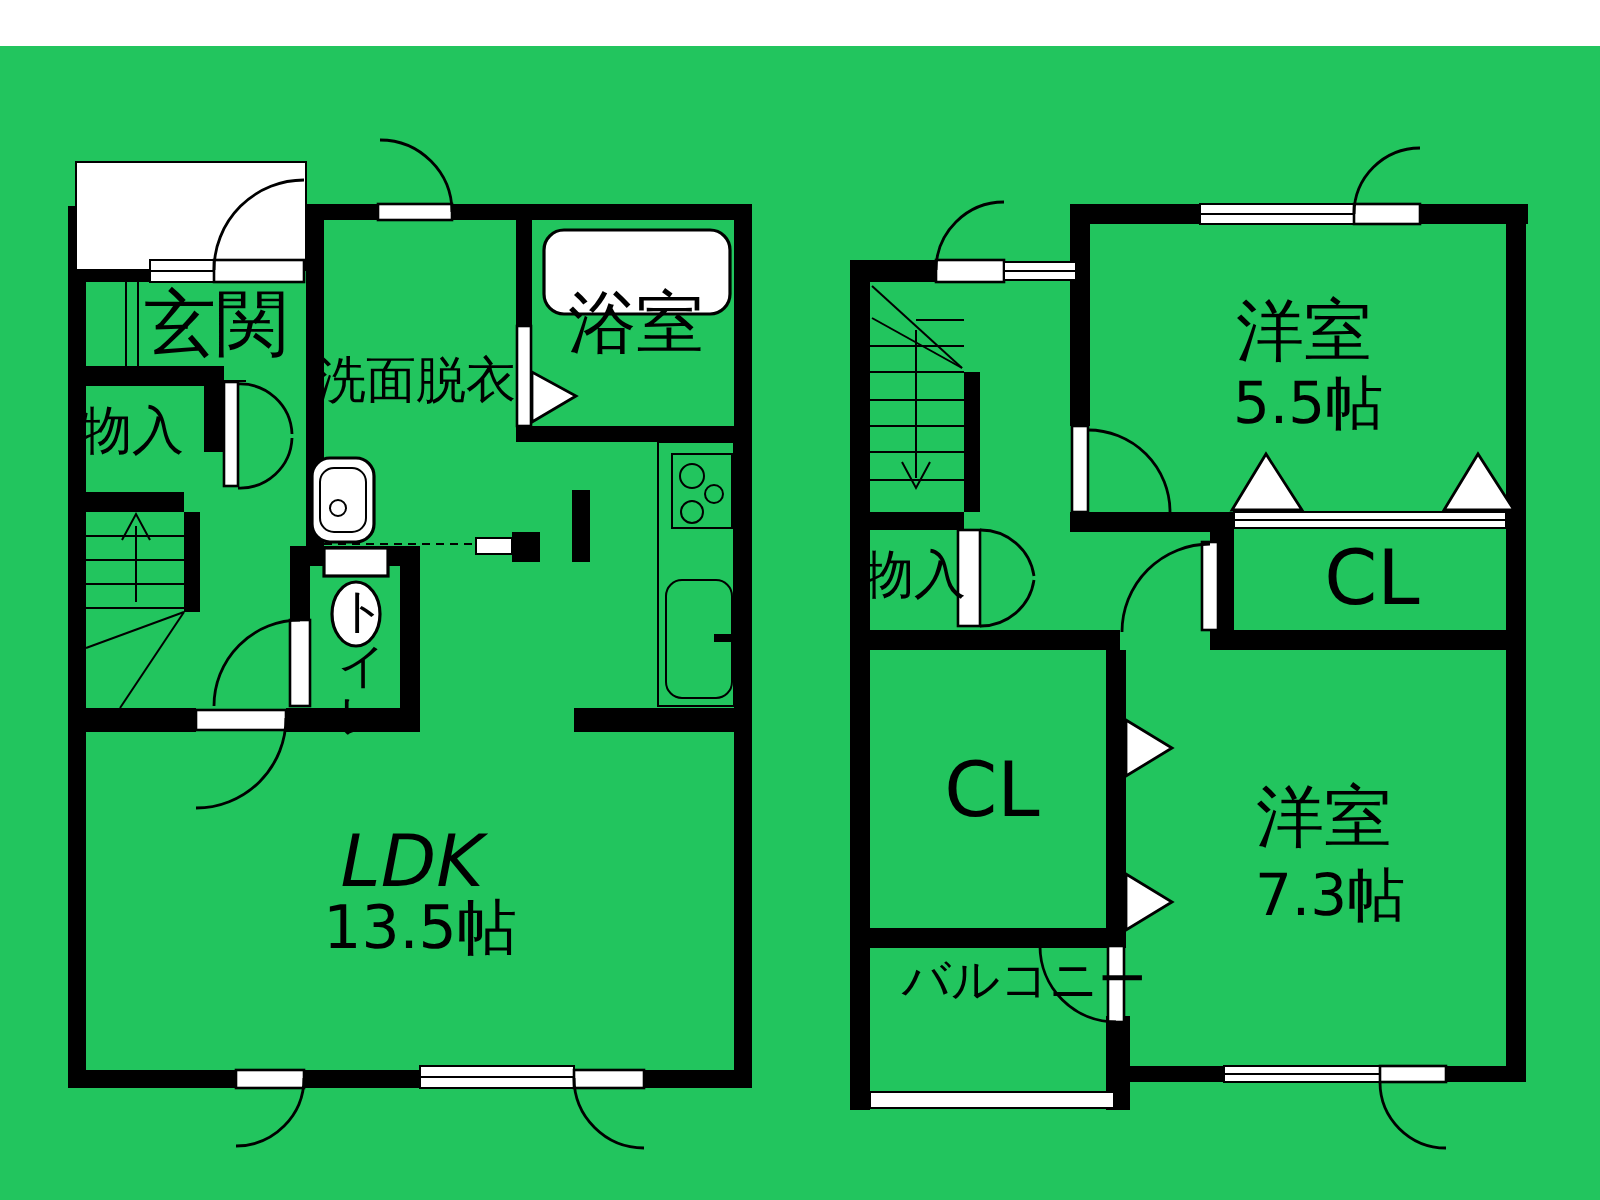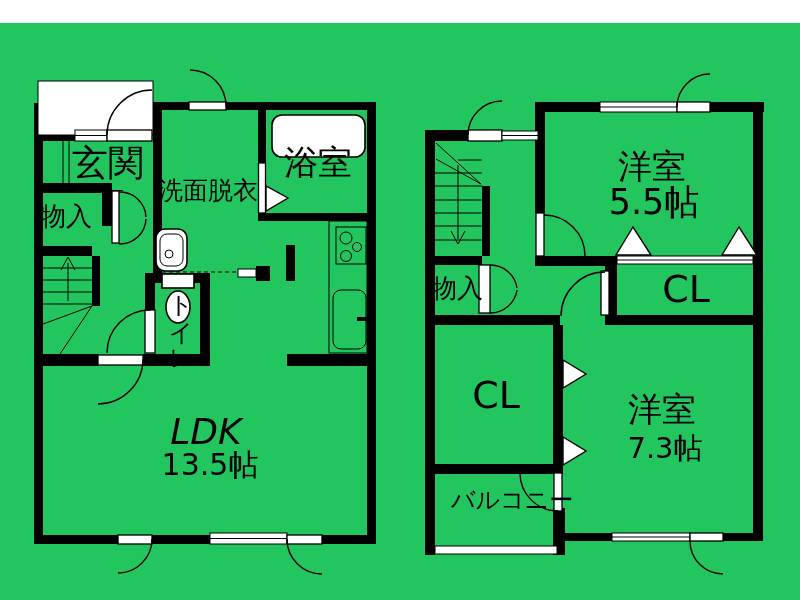--- a/index.html
+++ b/index.html
@@ -176,19 +176,19 @@
   <div class="lbl" style="left:108px;top:140px;font-size:36px;">玄関</div>
   <div class="lbl" style="left:66px;top:193px;font-size:26px;">物入</div>
   <div class="lbl" style="left:318px;top:139px;font-size:34px;">浴室</div>
   <div class="lbl" style="left:208px;top:167px;font-size:25px;">洗面脱衣</div>
   <div class="lbl vert" style="left:181px;top:296px;font-size:24px;transform:translate(-50%,-50%);">トイレ</div>
   <div class="lbl" style="left:206px;top:409px;font-size:36px;font-style:italic;">LDK</div>
   <div class="lbl" style="left:210px;top:442px;font-size:30px;">13.5帖</div>
 
   <div class="lbl" style="left:457px;top:265px;font-size:26px;">物入</div>
   <div class="lbl" style="left:652px;top:143px;font-size:34px;">洋室</div>
-  <div class="lbl" style="left:654px;top:179px;font-size:35px;">5.5帖</div>
+  <div class="lbl" style="left:654px;top:179px;font-size:29px;">5.5帖</div>
   <div class="lbl" style="left:686px;top:266px;font-size:38px;">CL</div>
   <div class="lbl" style="left:496px;top:372px;font-size:38px;">CL</div>
   <div class="lbl" style="left:662px;top:386px;font-size:34px;">洋室</div>
   <div class="lbl" style="left:665px;top:425px;font-size:29px;">7.3帖</div>
-  <div class="lbl" style="left:512px;top:477px;font-size:24px;">バルコニー</div>
+  <div class="lbl" style="left:512px;top:467px;font-size:24px;">バルコニー</div>
 </div>
 
 </body></html>

